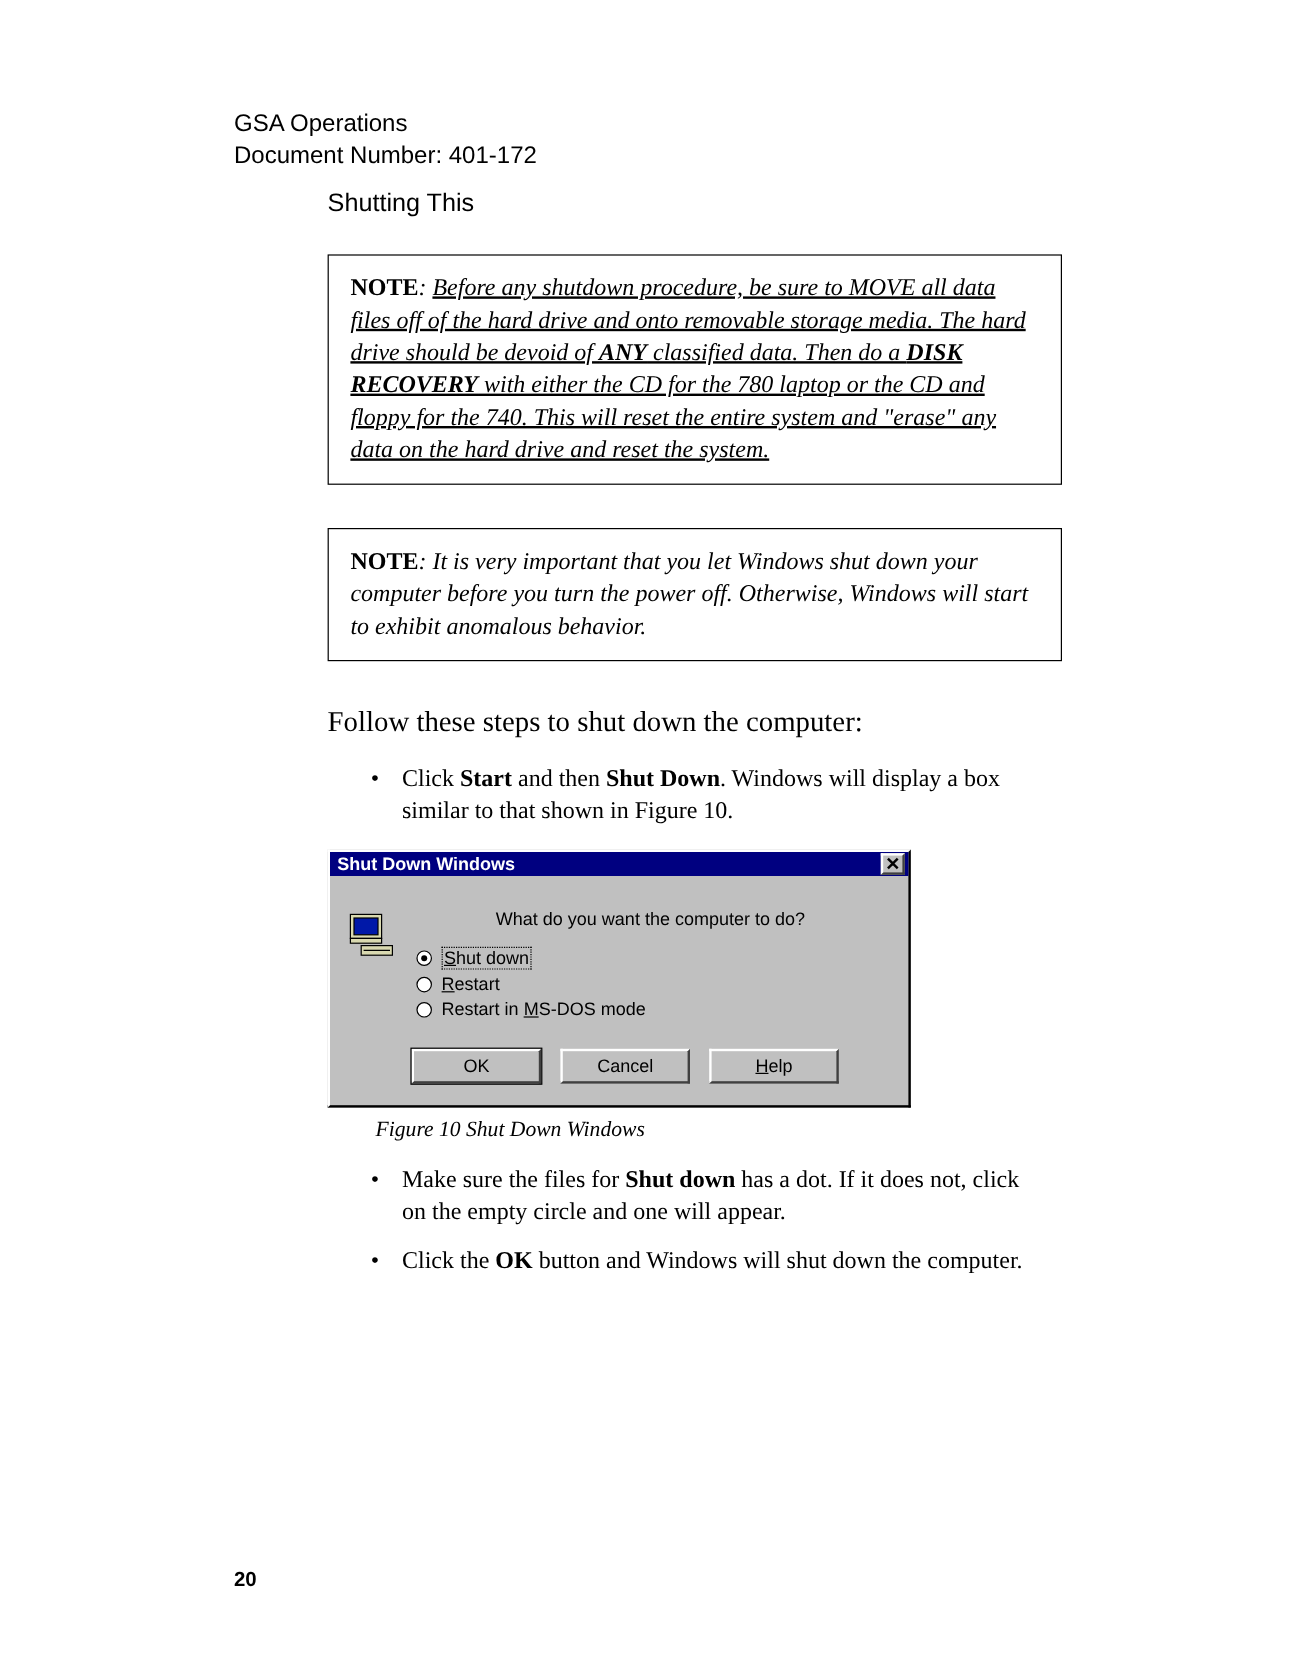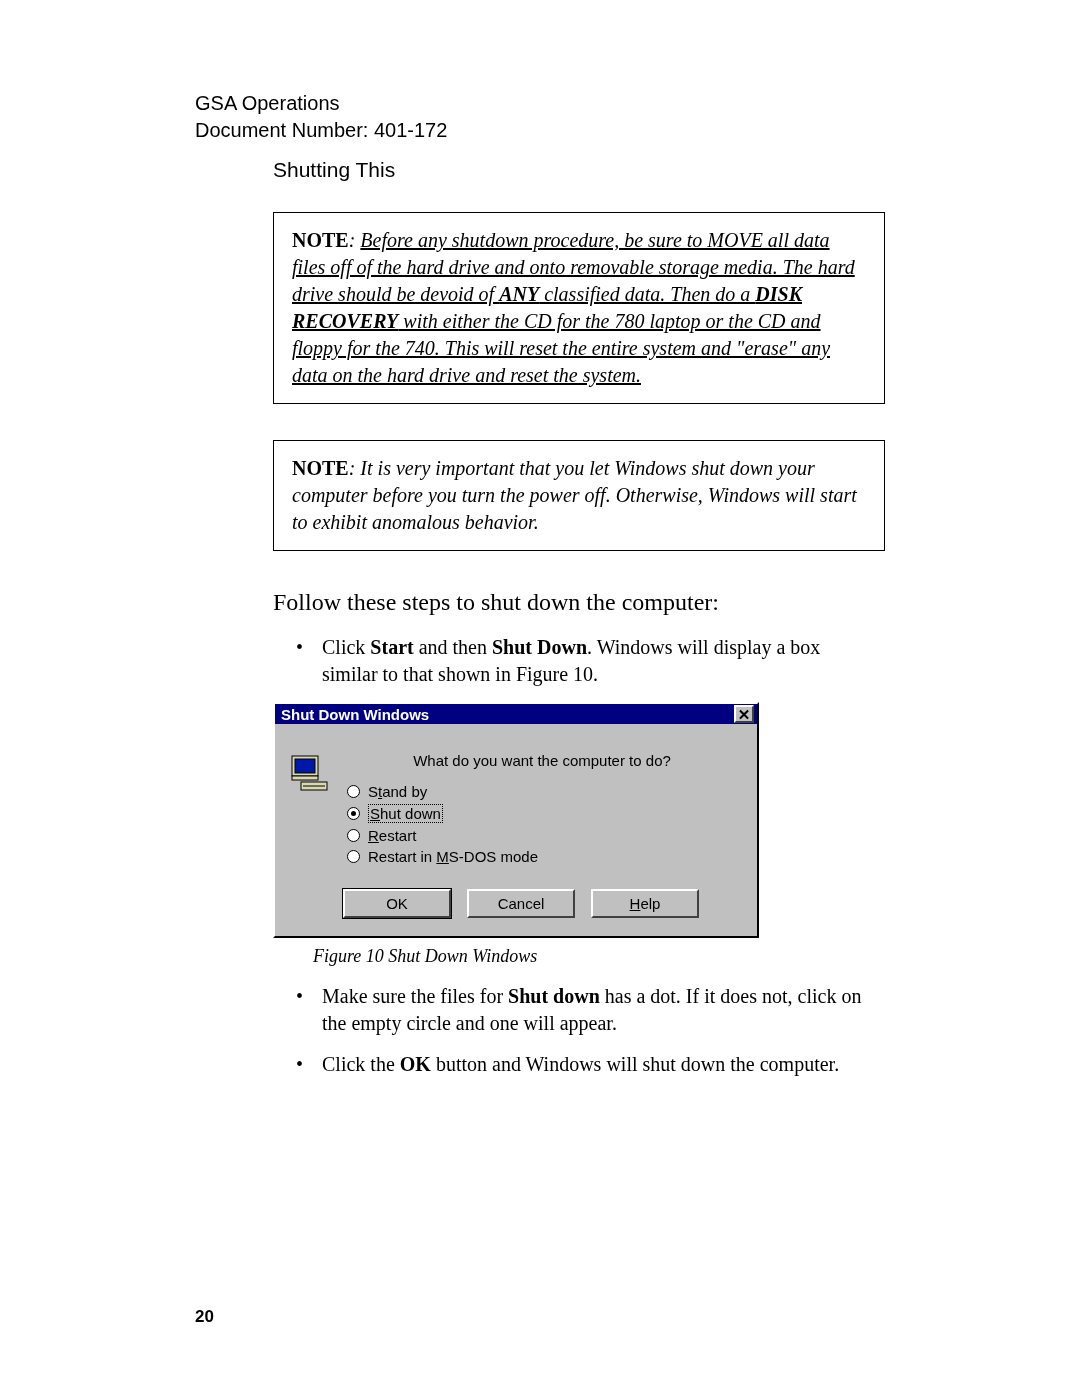--- a/index.html
+++ b/index.html
@@ -48,21 +48,21 @@
   .note-bold-not-italic { font-weight: bold; font-style: normal; }
 
   .para {
     font-size: 24px;
     margin: 22px 0 16px 0;
     line-height: 1.3;
   }
   ul.bullets {
     list-style: none;
     padding: 0;
-    margin: 5px;
+    margin: 18px;
   }
   ul.bullets li {
     position: relative;
     padding-left: 44px;
     font-size: 20px;
     line-height: 1.35;
     margin-bottom: 14px;
   }
   ul.bullets li::before {
     content: "•";
@@ -231,24 +231,20 @@
               <rect x="3" y="4" width="26" height="20" fill="#d9d9b0" stroke="#000"></rect>
               <rect x="6" y="7" width="20" height="14" fill="#0018a8" stroke="#000"></rect>
               <rect x="3" y="24" width="26" height="4" fill="#d9d9b0" stroke="#000"></rect>
               <rect x="12" y="30" width="26" height="8" fill="#d9d9b0" stroke="#000"></rect>
               <line x1="14" y1="34" x2="36" y2="34" stroke="#000"></line>
             </svg>
           </div>
           <div class="dlg-right">
             <div class="dlg-prompt">What do you want the computer to do?</div>
 
-            <div class="opt-row">
-              <span class="radio"></span>
-              <span class="opt-label"><span>S</span><span class="u">t</span><span>and by</span></span>
-            </div>
 
             <div class="opt-row">
               <span class="radio selected"></span>
               <span class="opt-label opt-focus"><span></span><span class="u">S</span><span>hut down</span></span>
             </div>
 
             <div class="opt-row">
               <span class="radio"></span>
               <span class="opt-label"><span></span><span class="u">R</span><span>estart</span></span>
             </div>

